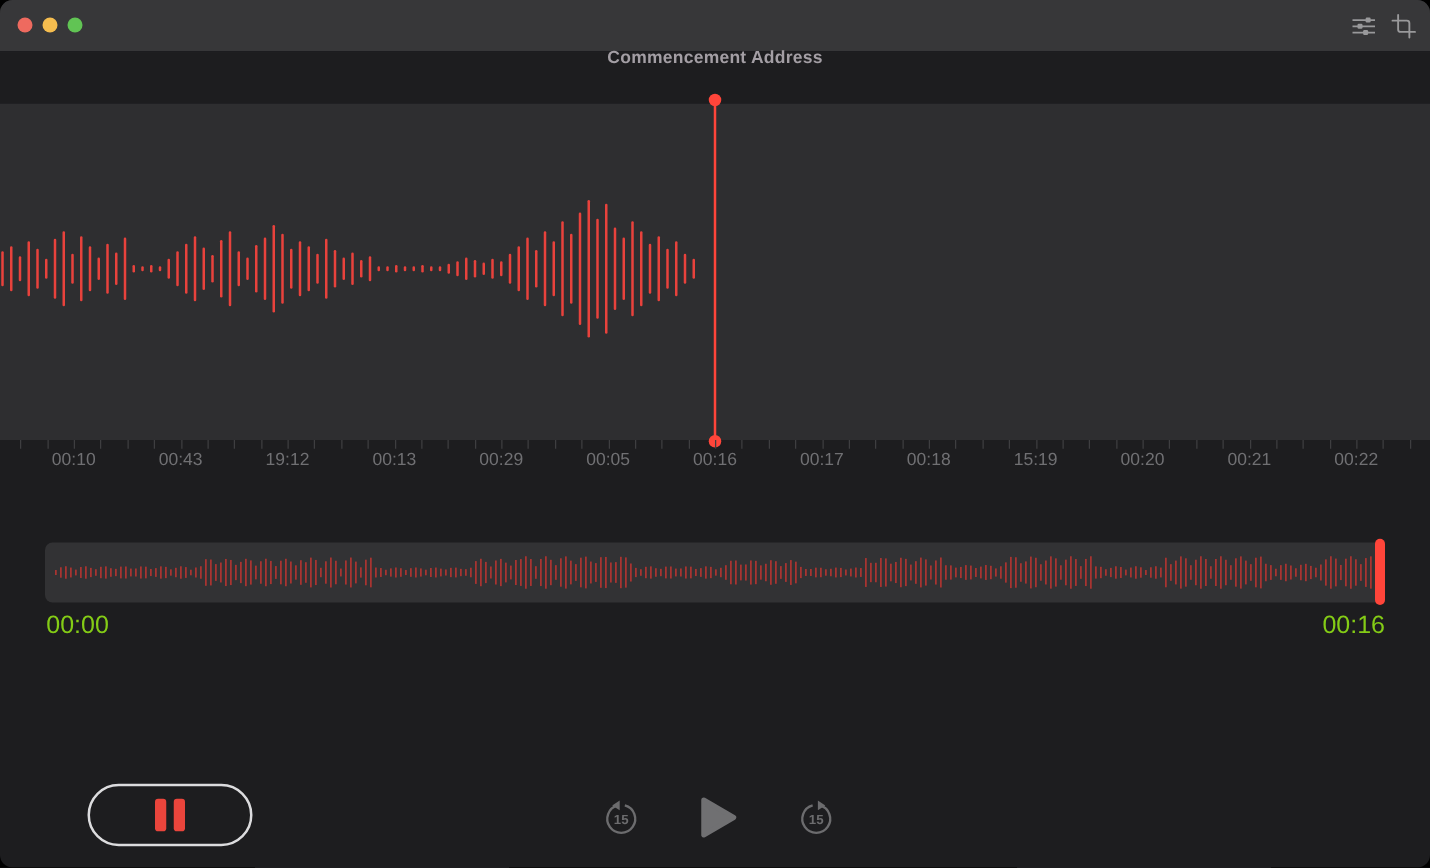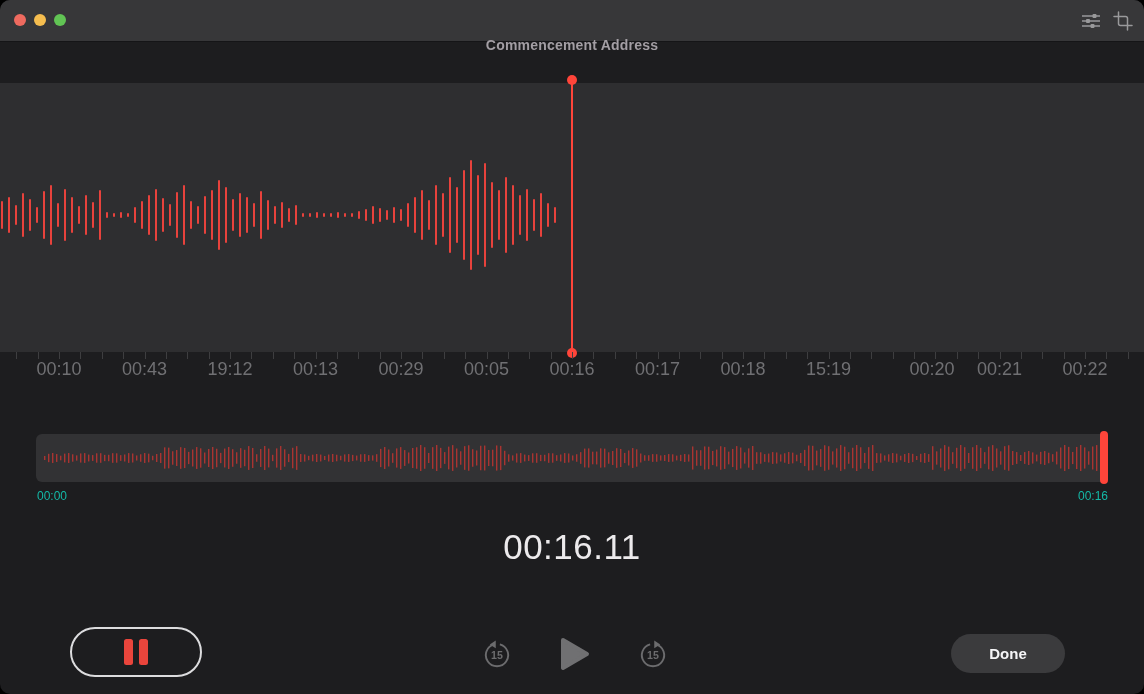--- a/index.html
+++ b/index.html
@@ -34,33 +34,33 @@
   
   .playhead{position:absolute;left:0;top:0;width:100%;height:100%;pointer-events:none;}
   .playhead .line{position:absolute;width:2px;background:#ff453a;}
   .playhead .dot{position:absolute;width:10px;height:10px;border-radius:50%;background:#ff453a;}
   
   .ruler-ticks{position:absolute;left:0;top:352px;width:1144px;height:8px;}
   .tick{position:absolute;top:0;width:1px;height:7px;background:#3e3e40;}
   .ruler-labels{position:absolute;left:0;top:359px;width:1144px;height:20px;}
   .ruler-label{
     position:absolute;top:0;transform:translateX(-50%);
-    color:#707073;font-size:18px;white-space:nowrap;
+    color:#707073;font-size:14px;white-space:nowrap;
   }
   
   .overview-strip{
     position:absolute;left:36px;top:434px;width:1072px;height:48px;
     background:#323234;border-radius:6px;overflow:visible;
   }
   .overview-strip svg{position:absolute;left:0;top:0;}
   .overview-marker{
     position:absolute;left:1100px;top:431px;width:8px;height:53px;
     background:#ff453a;border-radius:4px;
   }
-  .strip-label{position:absolute;top:489px;color:#14b8a6;font-size:12px;}
+  .strip-label{position:absolute;top:489px;color:#84cc16;font-size:20px;}
   .strip-label.start{left:37px;}
   .strip-label.end{right:36px;text-align:right;}
   
   .big-time{
     position:absolute;left:0;right:0;top:527px;text-align:center;
     color:#eceaec;font-size:35px;letter-spacing:.5px;
   }
   
   .pause-btn{
     position:absolute;left:70px;top:627px;width:132px;height:50px;
@@ -261,21 +261,21 @@
       <span class="ruler-label" style="left: 59px;">00:10</span>
       <span class="ruler-label" style="left: 144.5px;">00:43</span>
       <span class="ruler-label" style="left: 230px;">19:12</span>
       <span class="ruler-label" style="left: 315.5px;">00:13</span>
       <span class="ruler-label" style="left: 401px;">00:29</span>
       <span class="ruler-label" style="left: 486.5px;">00:05</span>
       <span class="ruler-label" style="left: 572px;">00:16</span>
       <span class="ruler-label" style="left: 657.5px;">00:17</span>
       <span class="ruler-label" style="left: 743px;">00:18</span>
       <span class="ruler-label" style="left: 828.5px;">15:19</span>
-      <span class="ruler-label" style="left: 914px; margin-left: 18px;">00:20</span>
+      <span class="ruler-label" style="left: 914px;">00:20</span>
       <span class="ruler-label" style="left: 999.5px;">00:21</span>
       <span class="ruler-label" style="left: 1085px;">00:22</span>
     </div>
 
   <div class="overview-strip">
     <svg id="overview-wave" width="1072" height="48">
         <rect x="8" y="22.00" width="1.4" height="4.00" fill="#a93431"></rect>
         <rect x="12" y="19.82" width="1.4" height="8.35" fill="#a93431"></rect>
         <rect x="16" y="19.00" width="1.4" height="9.99" fill="#a93431"></rect>
         <rect x="20" y="20.05" width="1.4" height="7.90" fill="#a93431"></rect>
@@ -538,21 +538,20 @@
         <rect x="1048" y="13.41" width="1.4" height="21.17" fill="#a93431"></rect>
         <rect x="1052" y="17.32" width="1.4" height="13.36" fill="#a93431"></rect>
         <rect x="1056" y="12.48" width="1.4" height="23.04" fill="#a93431"></rect>
         <rect x="1060" y="11.08" width="1.4" height="25.84" fill="#a93431"></rect>
       </svg>
   </div>
   <div class="overview-marker"></div>
   <div class="strip-label start">00:00</div>
   <div class="strip-label end">00:16</div>
 
-  <div class="big-time">00:16.11</div>
 
   <button class="pause-btn">
     <span class="pause-bar"></span>
     <span class="pause-bar"></span>
   </button>
 
   <div class="transport">
     <button class="skip-btn">
       <svg width="32" height="34" viewBox="0 0 30 32">
         <path d="M 17.7 6.9 A 10.5 10.5 0 1 1 12.3 6.9" fill="none" stroke="#6c6c6e" stroke-width="1.8"></path>
@@ -567,15 +566,14 @@
     </button>
     <button class="skip-btn">
       <svg width="32" height="34" viewBox="0 0 30 32">
         <path d="M 12.3 6.9 A 10.5 10.5 0 1 0 17.7 6.9" fill="none" stroke="#6c6c6e" stroke-width="1.8"></path>
         <polygon points="16.2,3.2 21.8,7 16.2,10.6" fill="#6c6c6e"></polygon>
         <text x="15" y="21" text-anchor="middle" font-size="10" font-weight="bold" fill="#6c6c6e" font-family="Liberation Sans, sans-serif">15</text>
       </svg>
     </button>
   </div>
 
-  <button class="done-btn">Done</button>
 
 </div>
 
 </body></html>

